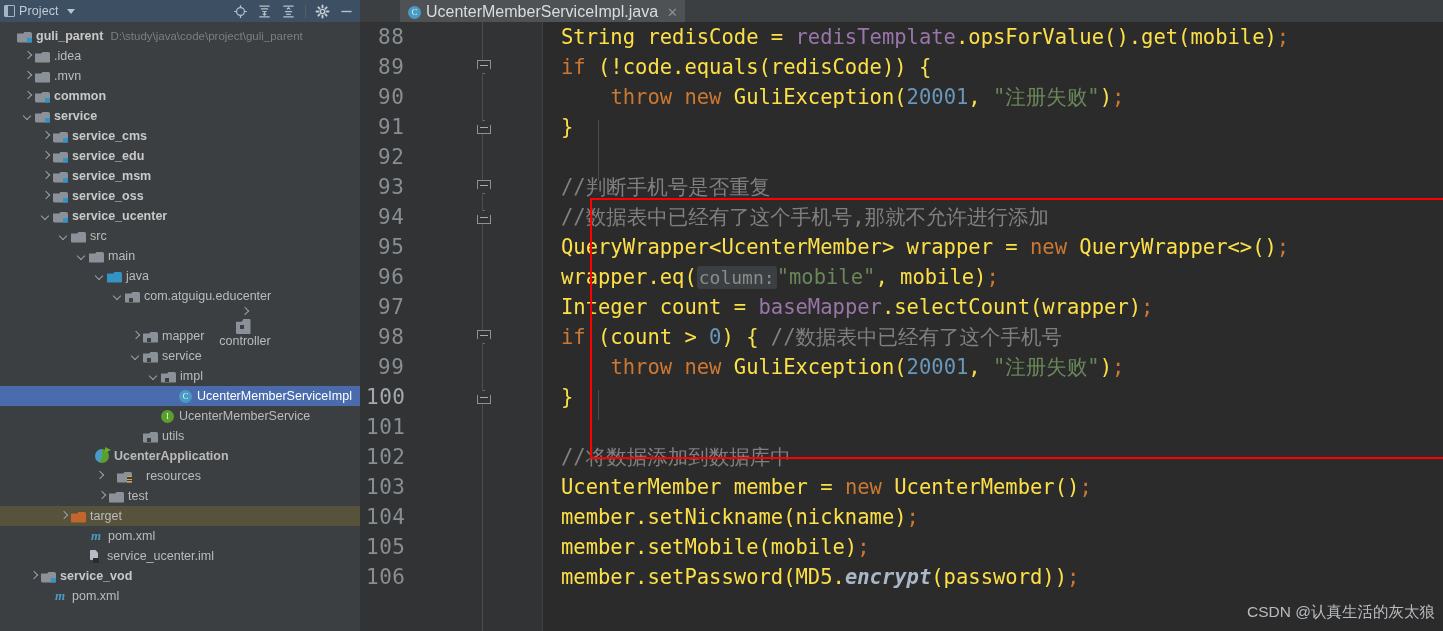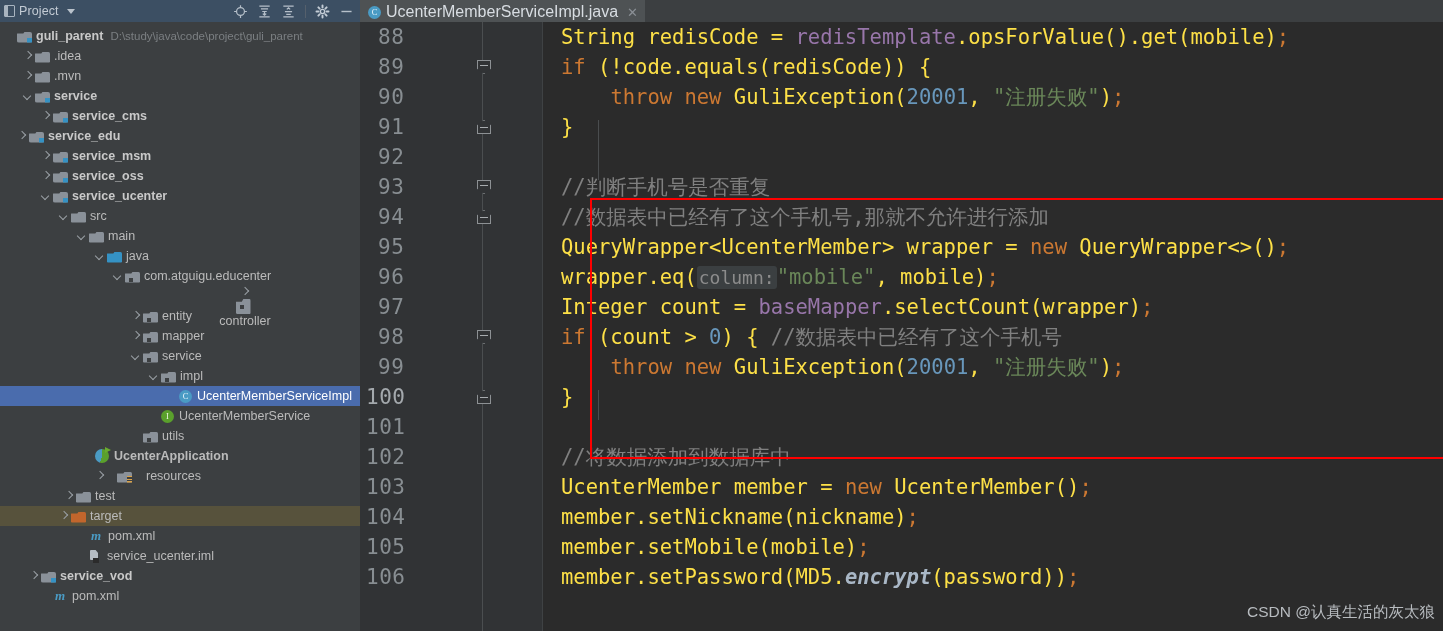--- a/index.html
+++ b/index.html
@@ -5,21 +5,21 @@
   * { box-sizing: border-box; margin:0; padding:0; }
   html, body {
     width: 1443px; height: 631px;
     overflow: hidden;
     background: #3c3f41;
     font-family: "Liberation Sans", sans-serif;
   }
   #app { position: relative; width:1443px; height:631px; display:flex; flex-direction:column; }
 
   
-  .toprow { display:flex; height:22px; flex: 0 0 22px; }
+  .toprow { display:flex; height:22px; flex: 0 0 22px; gap: 40px; }
 
   .proj-header {
     width: 360px; background:#3c4f63; display:flex; align-items:center;
     padding: 0 6px 0 4px; height:22px;
   }
   .proj-title-wrap { display:flex; align-items:center; gap:4px; }
   .proj-panel-icon {
     width:11px; height:12px; border:1.5px solid #a8b4c0; border-radius:1px;
     position:relative; flex:0 0 auto;
   }
@@ -264,30 +264,35 @@
             <span class="arrow r"></span>
             <span class="ico ic-fold"></span>
             <span class="lbl">.idea</span>
           </div>
           <div class="row" style="padding-left: 22px;">
             <span class="arrow r"></span>
             <span class="ico ic-fold"></span>
             <span class="lbl">.mvn</span>
           </div>
           <div class="row" style="padding-left: 22px;">
+            <span class="arrow r"></span>
+            <span class="ico ic-mod"></span>
+            <span class="lbl b">common</span>
+          </div>
+          <div class="row" style="padding-left: 22px;">
             <span class="arrow d"></span>
             <span class="ico ic-mod"></span>
             <span class="lbl b">service</span>
           </div>
           <div class="row" style="padding-left: 40px;">
             <span class="arrow r"></span>
             <span class="ico ic-mod"></span>
             <span class="lbl b">service_cms</span>
           </div>
-          <div class="row" style="padding-left: 16px;">
+          <div class="row" style="padding-left: 40px;">
             <span class="arrow r"></span>
             <span class="ico ic-mod"></span>
             <span class="lbl b">service_edu</span>
           </div>
           <div class="row" style="padding-left: 40px;">
             <span class="arrow r"></span>
             <span class="ico ic-mod"></span>
             <span class="lbl b">service_msm</span>
           </div>
           <div class="row" style="padding-left: 40px;">
@@ -321,25 +326,20 @@
             <span class="lbl">com.atguigu.educenter</span>
           </div>
           <div class="row" style="padding-left: 130px; flex-direction: column;">
             <span class="arrow r"></span>
             <span class="ico ic-pkg"></span>
             <span class="lbl">controller</span>
           </div>
           <div class="row" style="padding-left: 130px;">
             <span class="arrow r"></span>
             <span class="ico ic-pkg"></span>
-            <span class="lbl">entity</span>
-          </div>
-          <div class="row" style="padding-left: 130px;">
-            <span class="arrow r"></span>
-            <span class="ico ic-pkg"></span>
             <span class="lbl">mapper</span>
           </div>
           <div class="row" style="padding-left: 130px;">
             <span class="arrow d"></span>
             <span class="ico ic-pkg"></span>
             <span class="lbl">service</span>
           </div>
           <div class="row" style="padding-left: 148px;">
             <span class="arrow d"></span>
             <span class="ico ic-pkg"></span>
@@ -363,21 +363,21 @@
           <div class="row" style="padding-left: 82px; font-weight: bold;">
             <span class="arrow none"></span>
             <span class="ic-springapp"></span>
             <span class="lbl">UcenterApplication</span>
           </div>
           <div class="row" style="padding-left: 94px; gap: 10px;">
             <span class="arrow r"></span>
             <span class="ico ic-res"></span>
             <span class="lbl">resources</span>
           </div>
-          <div class="row" style="padding-left: 63px;">
+          <div class="row" style="padding-left: 96px;">
             <span class="arrow r"></span>
             <span class="ico ic-fold"></span>
             <span class="lbl">test</span>
           </div>
           <div class="row tgt" style="padding-left: 58px;">
             <span class="arrow r"></span>
             <span class="ico ic-tgt"></span>
             <span class="lbl">target</span>
           </div>
           <div class="row" style="padding-left: 76px;">

